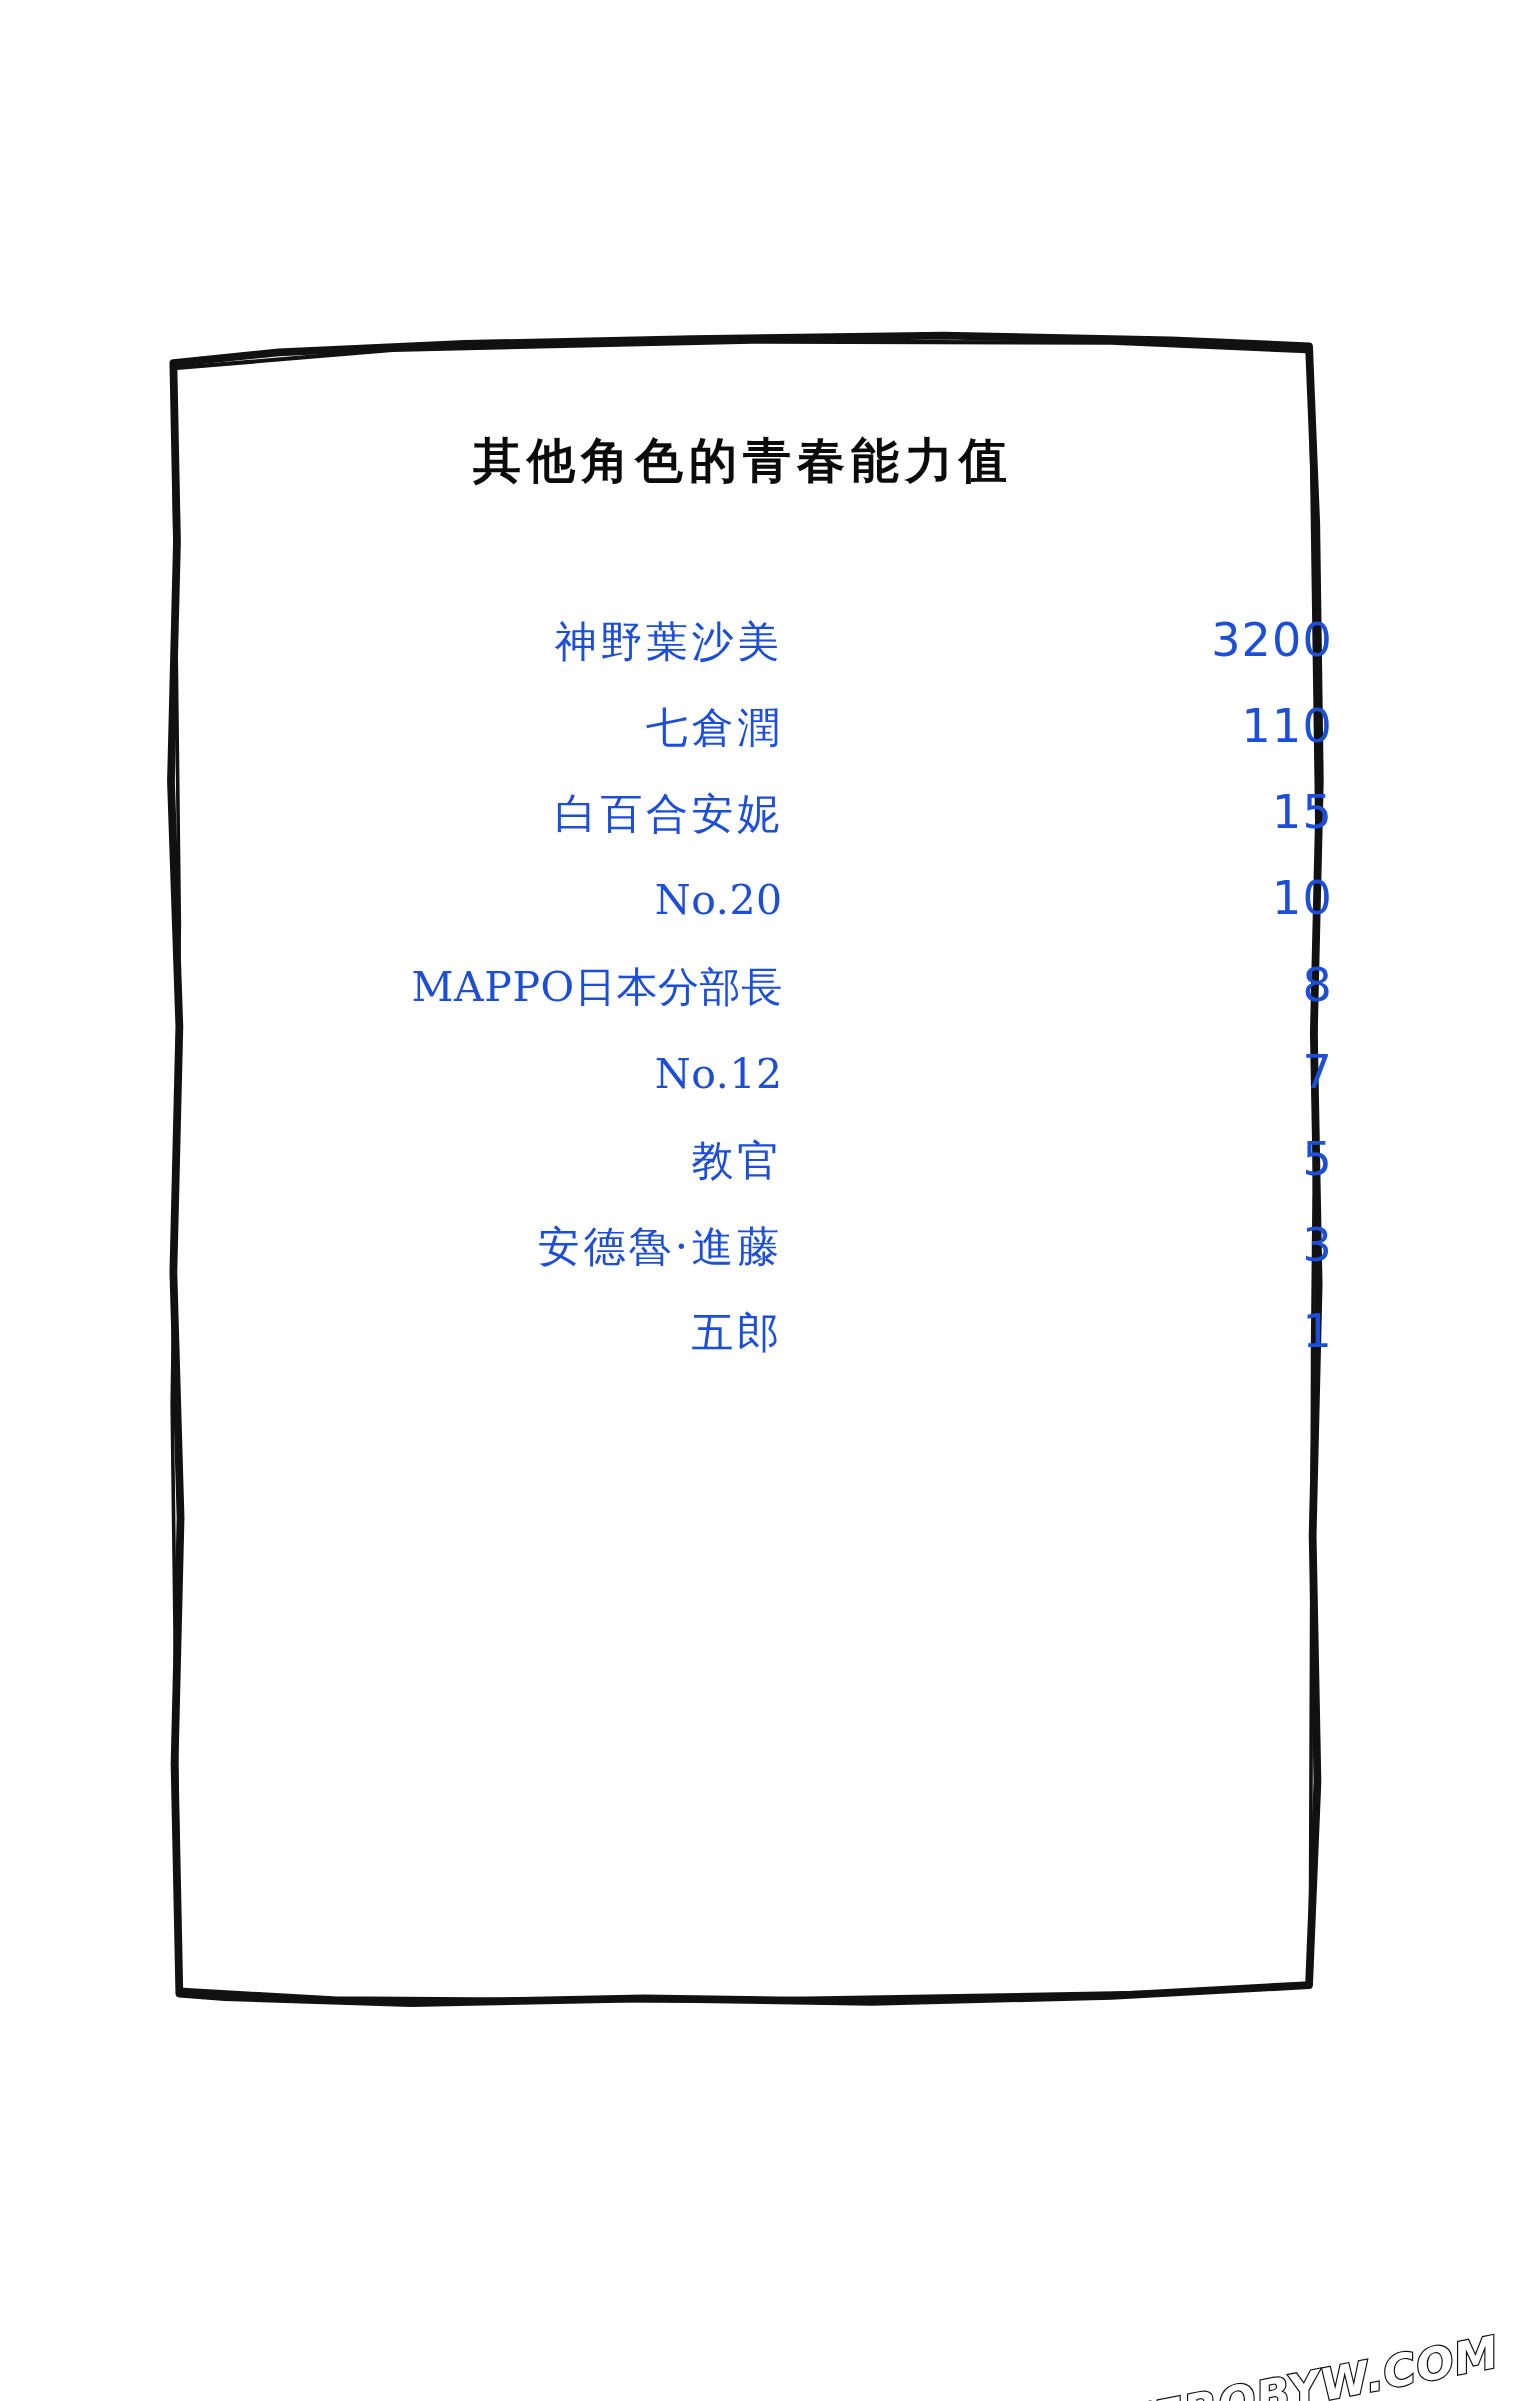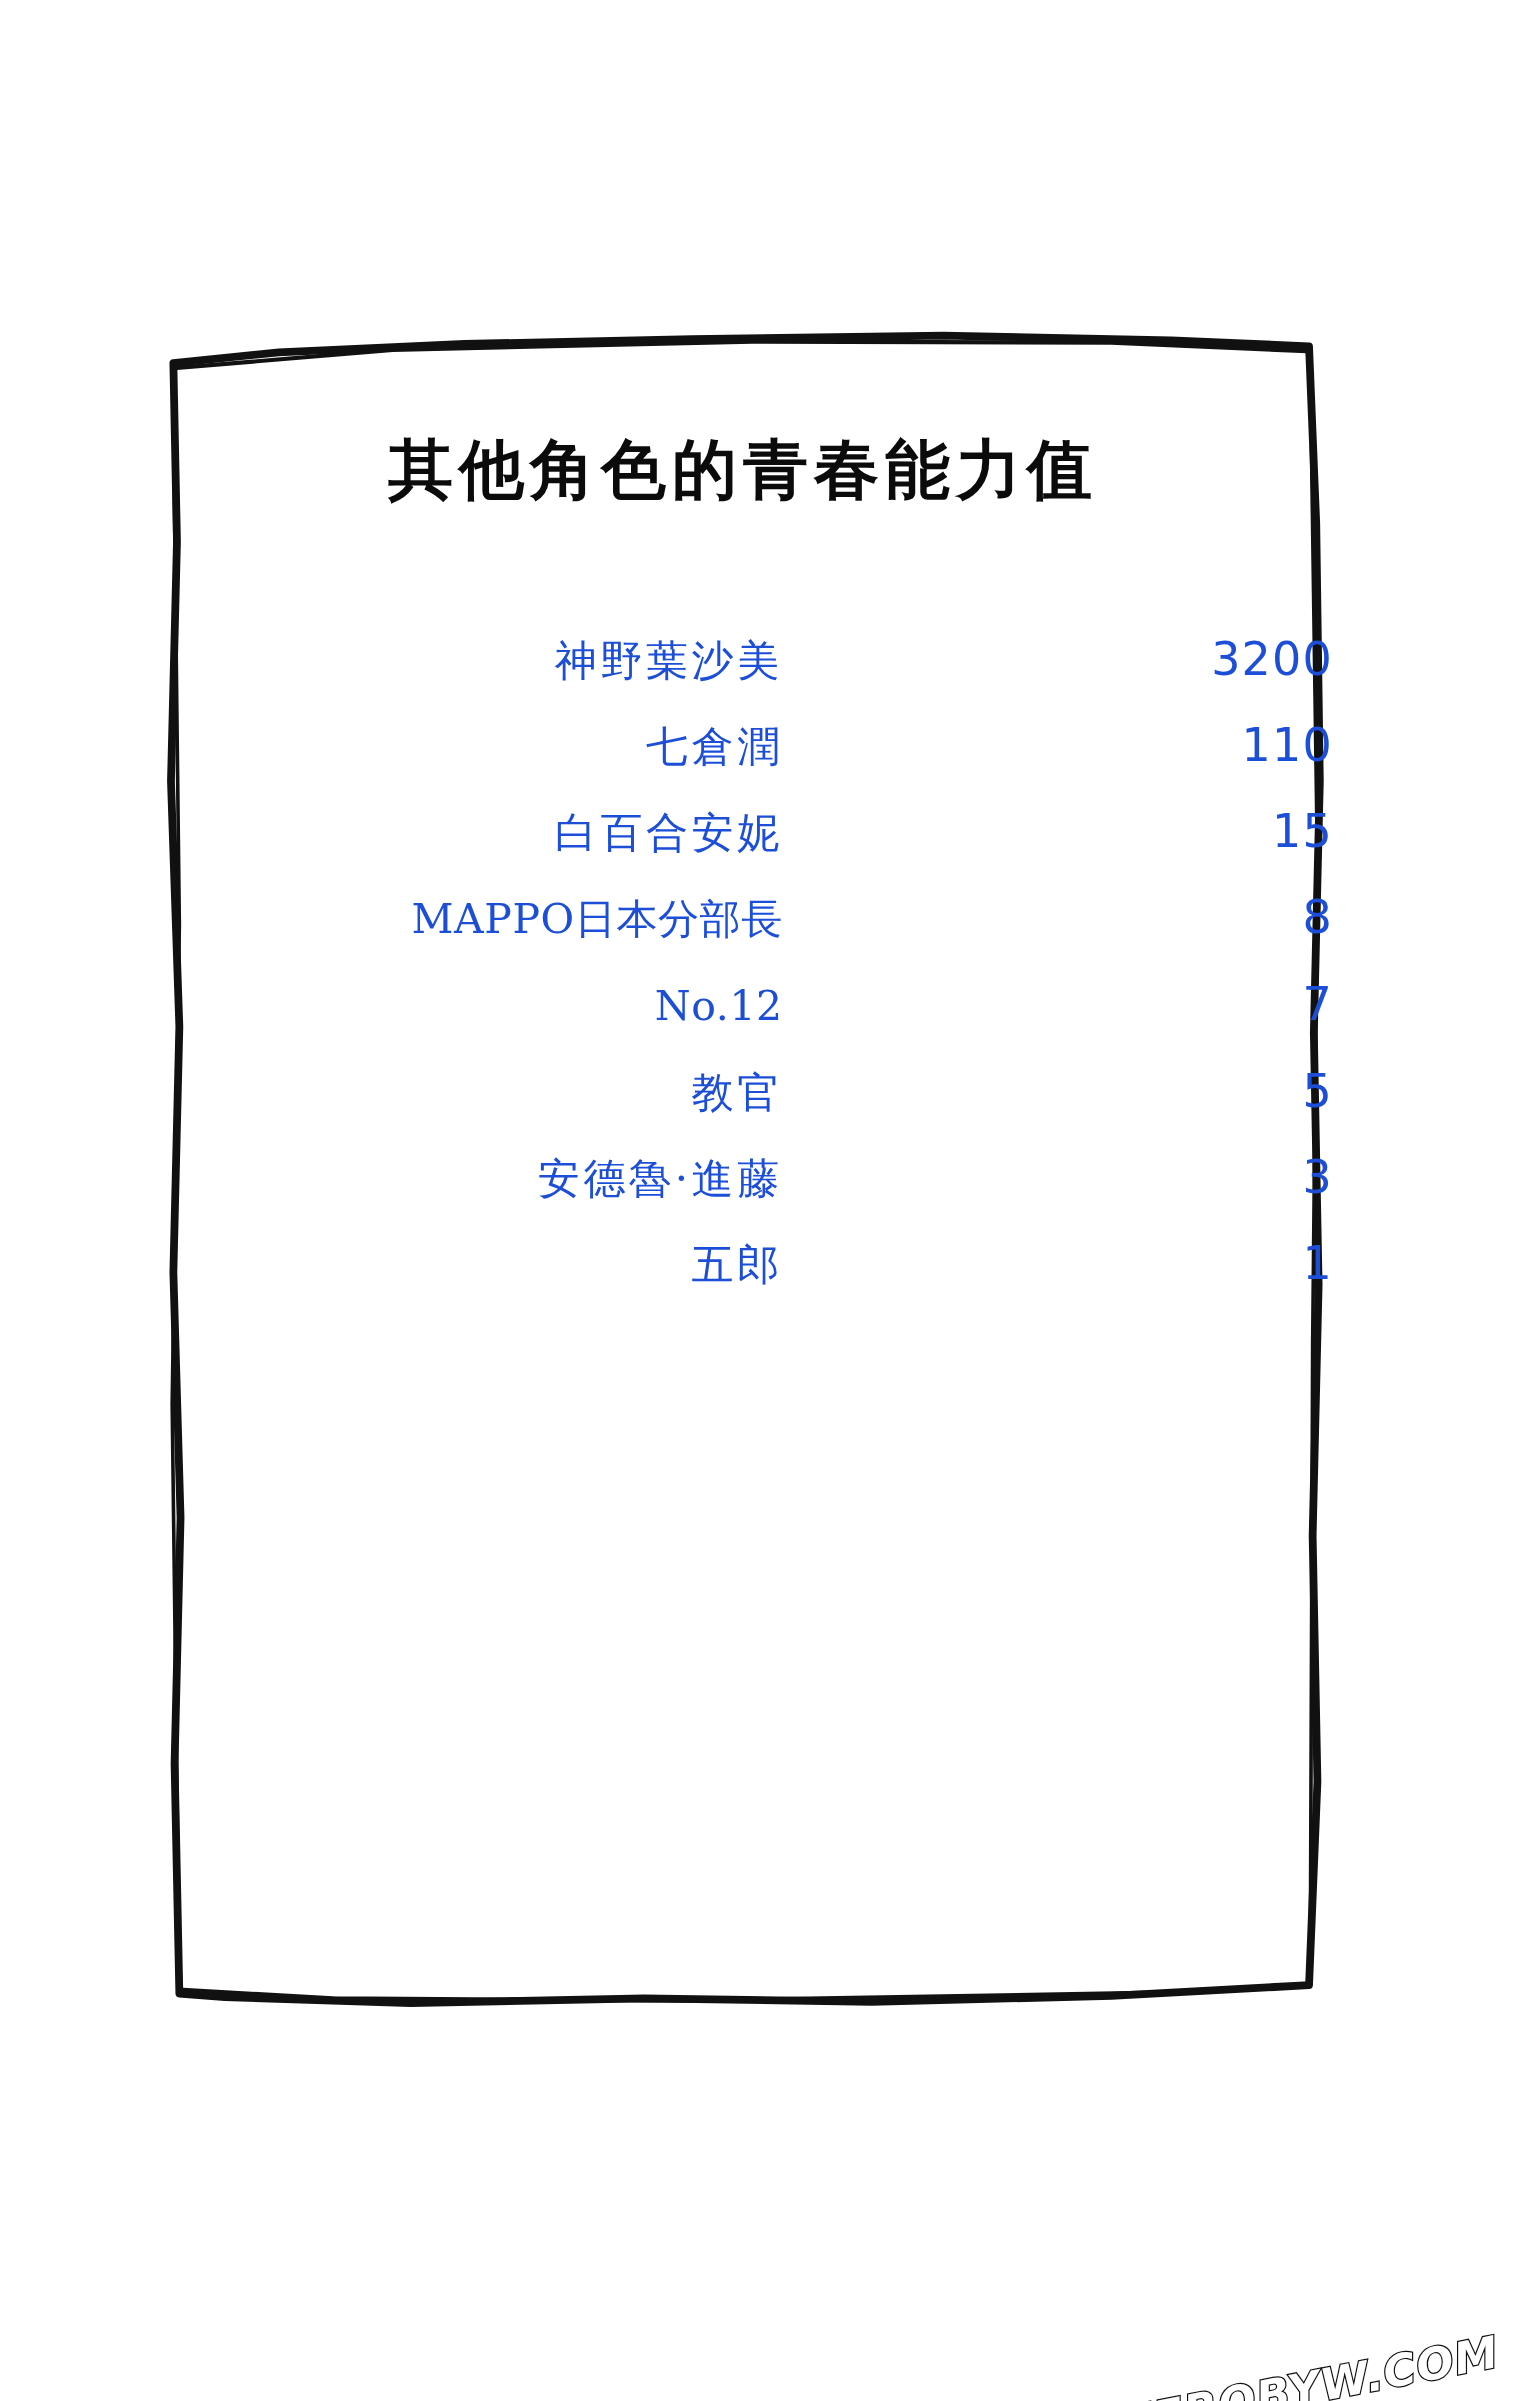--- a/index.html
+++ b/index.html
@@ -34,21 +34,21 @@
   #frame-content {
     position: absolute;
     inset: 0;
     display: flex;
     flex-direction: column;
     align-items: center;
   }
 
   #panel-title {
     margin-top: 108px;
-    font-size: 65px;
+    font-size: 48px;
     line-height: 1.1;
     letter-spacing: 6px;
     font-weight: 700;
     color: #0b0b0b;
     font-family: "DejaVu Serif", serif;
     white-space: nowrap;
   }
 
   #stat-table {
     margin-top: 111px;
@@ -132,20 +132,24 @@
           </tr>
           <tr>
             <td class="row-name">七倉潤</td>
             <td class="row-value">110</td>
           </tr>
           <tr>
             <td class="row-name">白百合安妮</td>
             <td class="row-value">15</td>
           </tr>
           <tr class="latin">
+            <td class="row-name">No.20</td>
+            <td class="row-value">10</td>
+          </tr>
+          <tr class="latin">
             <td class="row-name">MAPPO日本分部長</td>
             <td class="row-value">8</td>
           </tr>
           <tr class="latin">
             <td class="row-name">No.12</td>
             <td class="row-value">7</td>
           </tr>
           <tr>
             <td class="row-name">教官</td>
             <td class="row-value">5</td>

